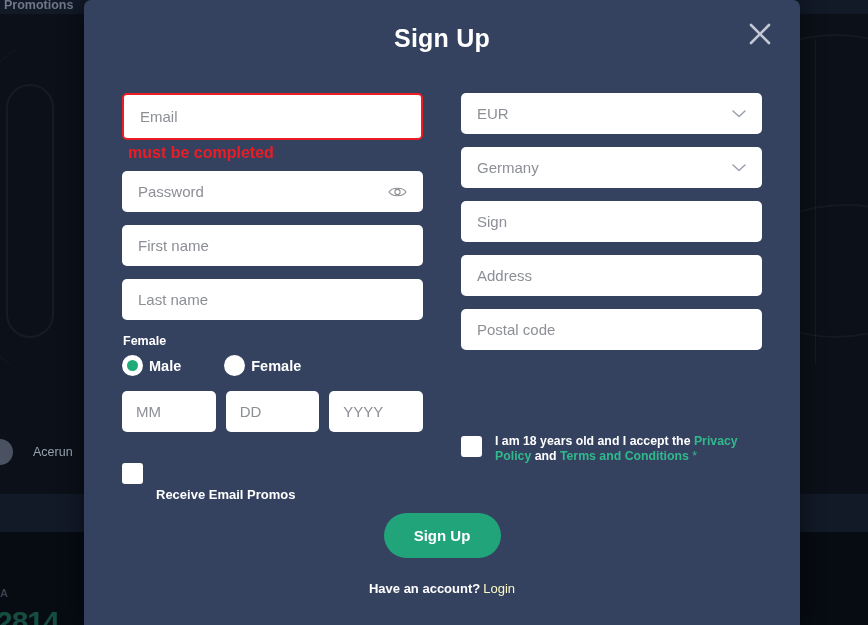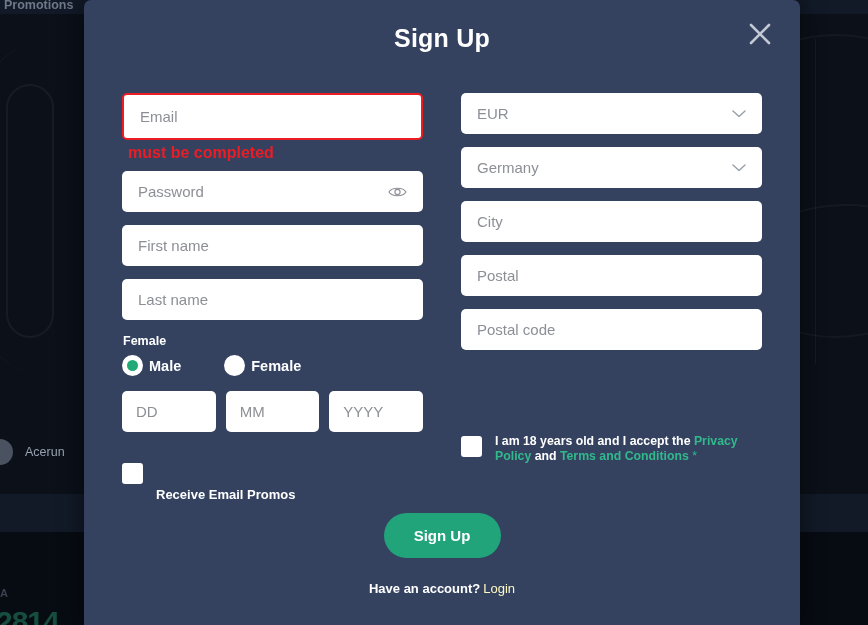--- a/index.html
+++ b/index.html
@@ -90,21 +90,21 @@
     bottom: 130px;
     width: 1px;
     background: rgba(255,255,255,0.05);
   }
   .bg-user {
     position: absolute;
     left: 0;
     top: 425px;
     display: flex;
     align-items: center;
-    gap: 12px;
+    gap: 20px;
   }
   .bg-avatar {
     width: 26px;
     height: 26px;
     margin-left: -13px;
     border-radius: 50%;
     background: #4a5262;
   }
   .bg-username {
     font-size: 12.5px;
@@ -442,24 +442,24 @@
           <span class="radio-text">Male</span>
         </div>
         <div class="radio-item female">
           <span class="radio-dot"></span>
           <span class="radio-text">Female</span>
         </div>
       </div>
 
       <div class="date-row">
         <div class="field">
-          <span class="ph">DD</span>
+          <span class="ph">MM</span>
         </div>
         <div class="field">
-          <span class="ph">MM</span>
+          <span class="ph">DD</span>
         </div>
         <div class="field">
           <span class="ph">YYYY</span>
         </div>
       </div>
 
       <div class="check-row">
         <span class="checkbox"></span>
         <span class="check-text">Receive Email Promos</span>
       </div>
@@ -480,25 +480,25 @@
       <div class="field select">
         <span class="ph">Germany</span>
         <span class="chev">
           <svg width="14" height="9" viewBox="0 0 14 9" aria-hidden="true">
             <polyline points="1,1.5 7,7 13,1.5" fill="none" stroke="#9aa0ab" stroke-width="1.5" stroke-linecap="round" stroke-linejoin="round"></polyline>
           </svg>
         </span>
       </div>
 
       <div class="field">
-        <span class="ph">City</span>
+        <span class="ph">Sign</span>
       </div>
 
       <div class="field">
-        <span class="ph">Postal</span>
+        <span class="ph">Address</span>
       </div>
 
       <div class="field">
         <span class="ph">Postal code</span>
       </div>
 
       <div class="terms-row">
         <span class="checkbox"></span>
         <span class="terms-text"><span>I am 18 years old and I accept the </span><a href="#">Privacy Policy</a><span> and </span><a href="#">Terms and Conditions</a><span class="star"> *</span></span>
       </div>

